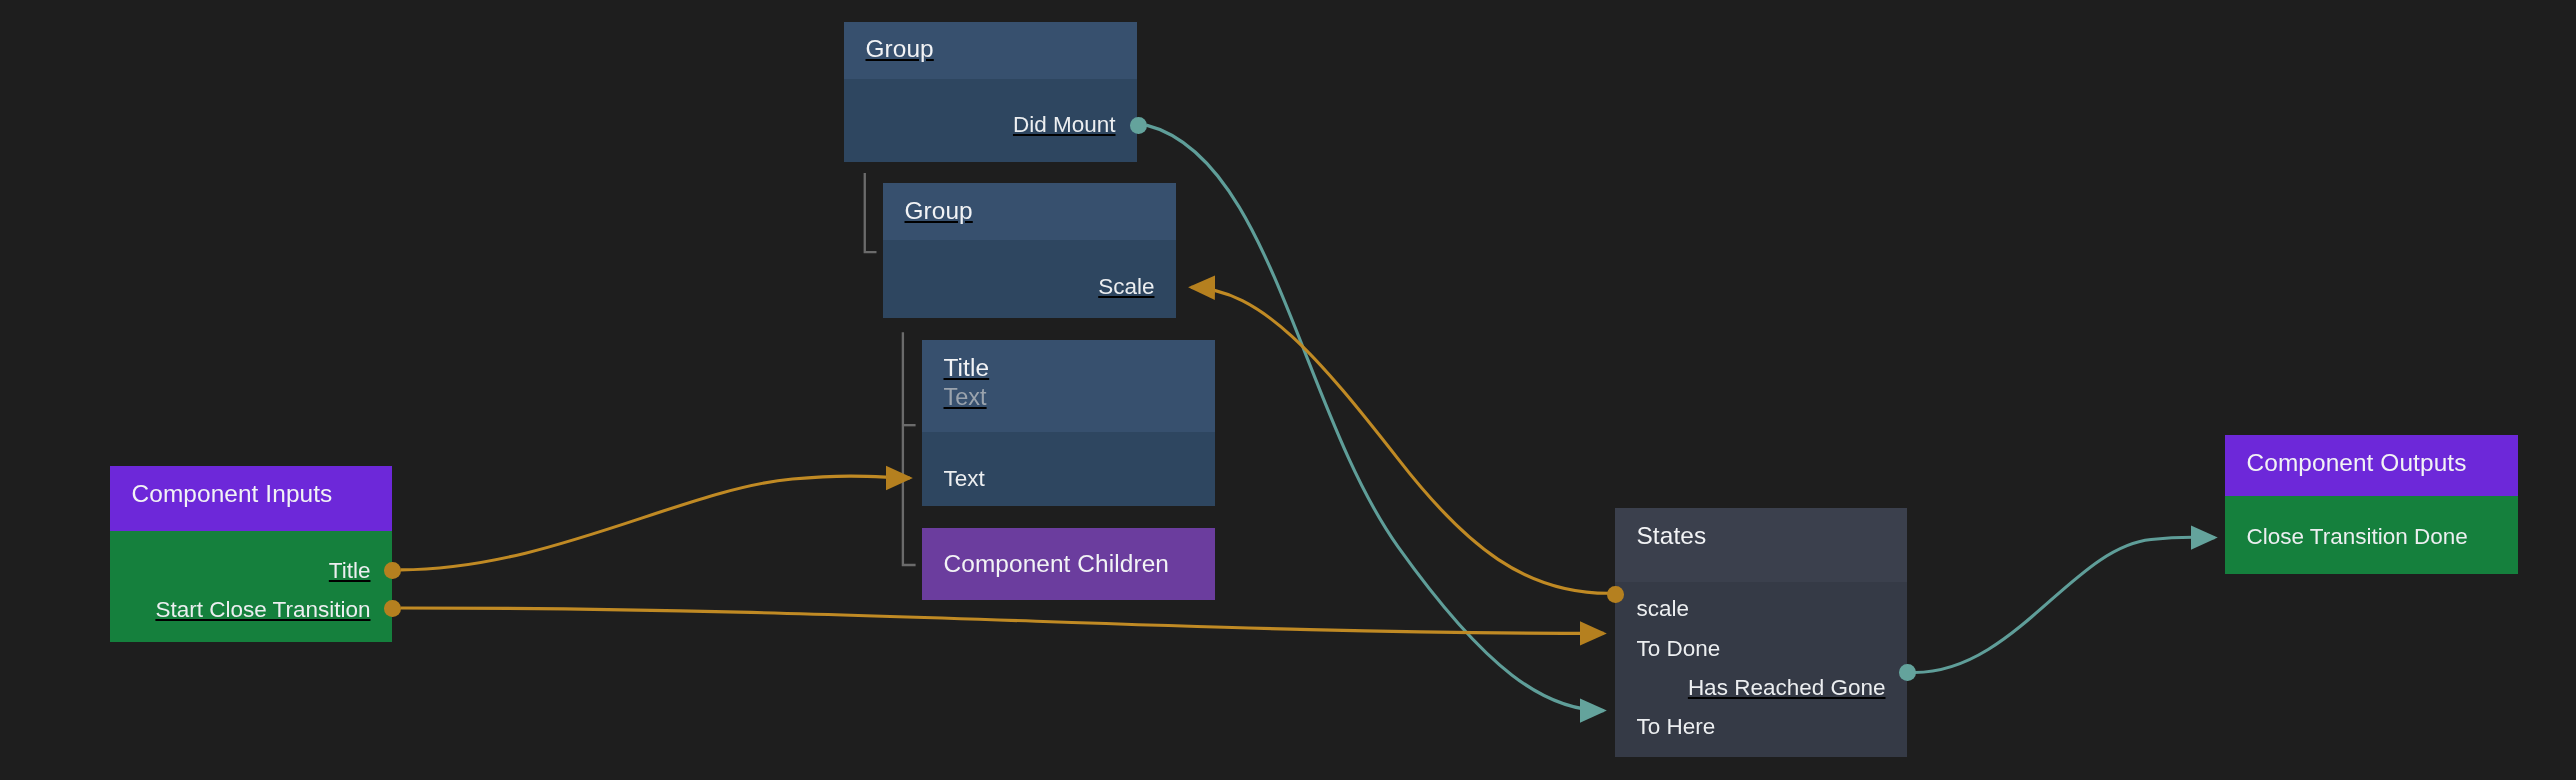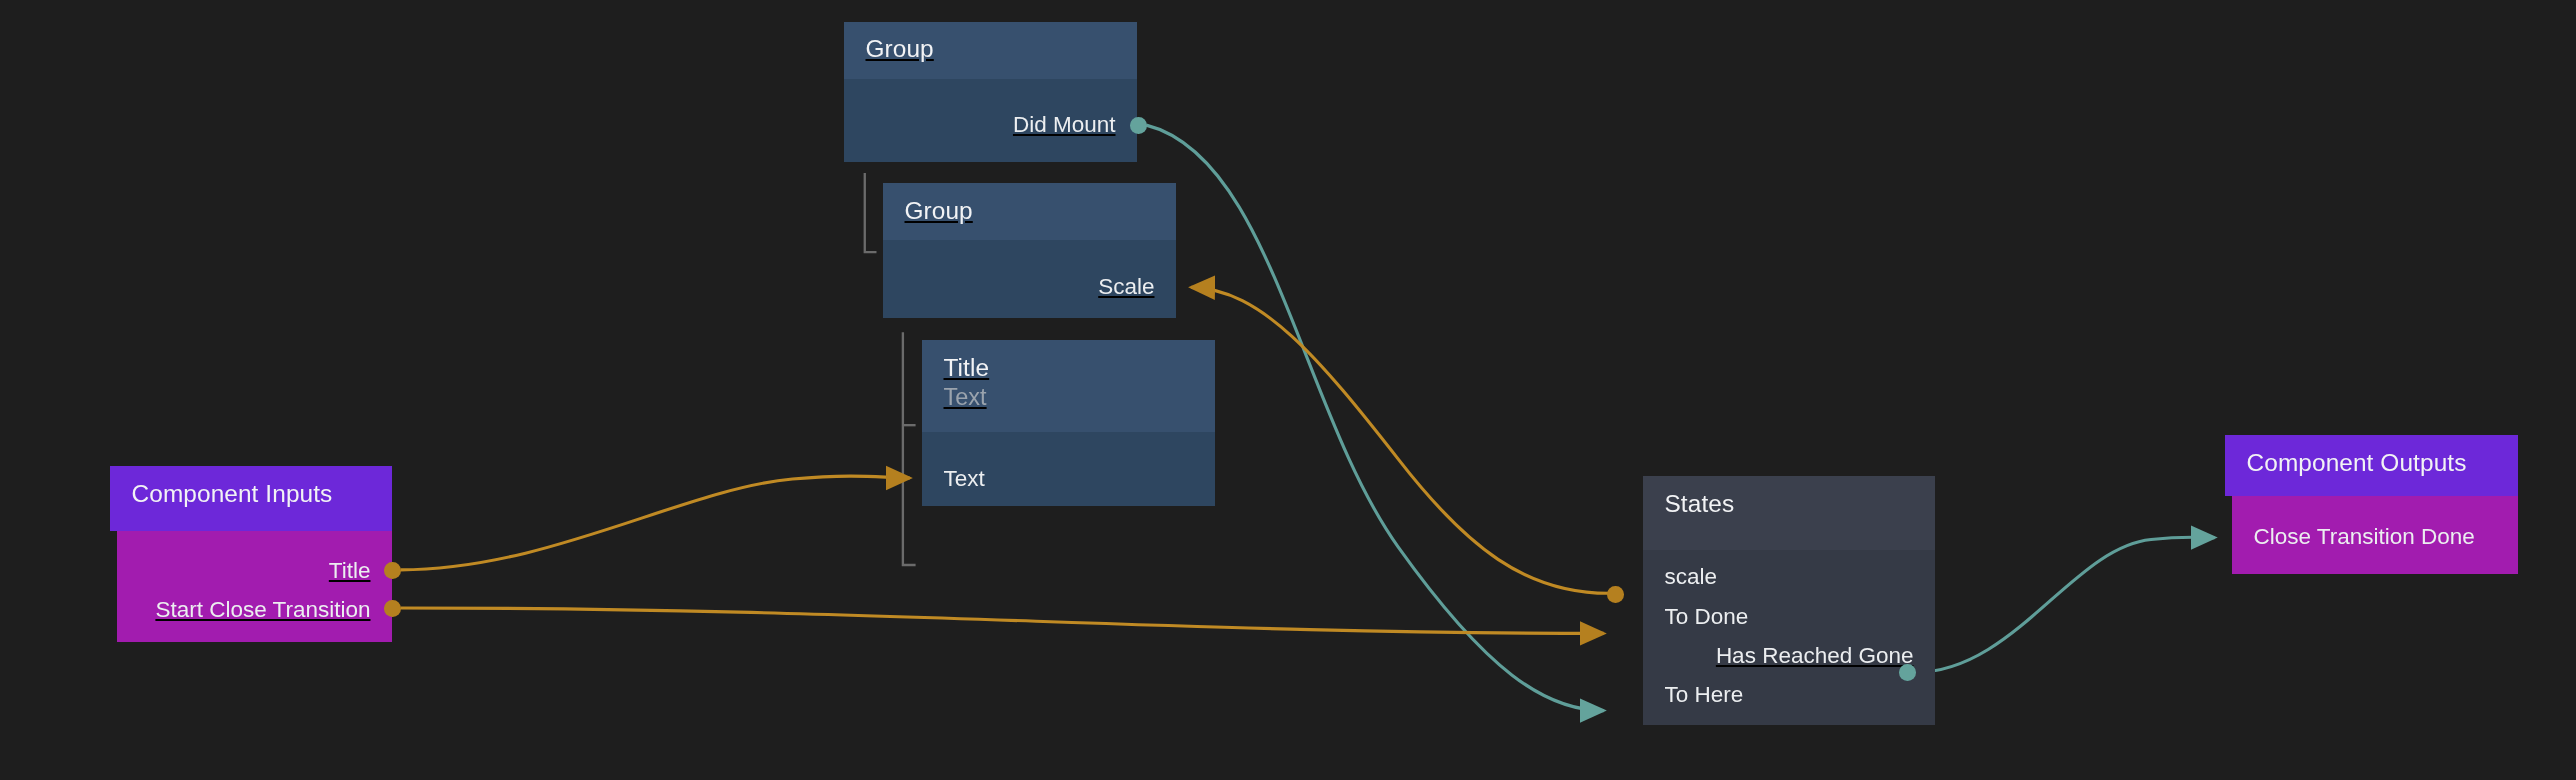--- a/index.html
+++ b/index.html
@@ -67,21 +67,21 @@
   .port-label {
     font-size: 22.5px;
     color: #eceef0;
     white-space: nowrap;
     line-height: 1;
   }
   
   .theme-blue   .node-header { background: #37506e; text-decoration: underline; }
   .theme-blue   .node-body   { background: #2e4660; }
   .theme-purple .node-header { background: #6d28d9; }
-  .theme-purple .node-body   { background: #a21caf; margin-left: 7px; }
+  .theme-purple .node-body   { background: #15803d; }
   .theme-purple-solid        { background: #6b3d9e; }
   .theme-slate  .node-header { background: #3b404d; }
   .theme-slate  .node-body   { background: #353a46; }
 
   .solid-node {
     display: flex;
     align-items: center;
     padding-left: 21.5px;
   }
   .solid-node .node-title { font-size: 24.4px; }
@@ -155,38 +155,41 @@
       <div class="node-title">Title</div>
       <div class="node-subtitle">Text</div>
     </div>
     <div class="node-body" style="height:74px;">
       <div class="port-row in" style="top:35px;">
         <span class="port-label">Text</span>
       </div>
     </div>
   </div>
 
+  <div class="node theme-purple-solid solid-node" style="left:922px; top:528px; width:293px; height:72px;">
+    <div class="node-title">Component Children</div>
+  </div>
 
   <div class="node theme-purple" style="left:98px; top:466px; width:294px; height:176px;padding-left:12px;">
     <div class="node-header" style="height:65px;">
       <div class="node-title">Component Inputs</div>
     </div>
     <div class="node-body" style="height:111px;">
       <div class="port-row out" style="top:28px;">
         <span class="port-label">Title</span>
       </div>
       <div class="port-row out" style="top:67px;">
         <span class="port-label">Start Close Transition</span>
       </div>
     </div>
   </div>
   <div class="port-dot dot-orange" style="left:384px; top:562px;"></div>
   <div class="port-dot dot-orange" style="left:384px; top:600px;"></div>
 
-  <div class="node theme-slate" style="left:1615px; top:476px; width:292px; height:255px;margin-left:28px;">
+  <div class="node theme-slate" style="left:1615px; top:508px; width:292px; height:255px;">
     <div class="node-header" style="height:74px;">
       <div class="node-title">States</div>
     </div>
     <div class="node-body" style="height:175px;">
       <div class="port-row in" style="top:15.6px;">
         <span class="port-label">scale</span>
       </div>
       <div class="port-row in" style="top:55px;">
         <span class="port-label">To Done</span>
       </div>

